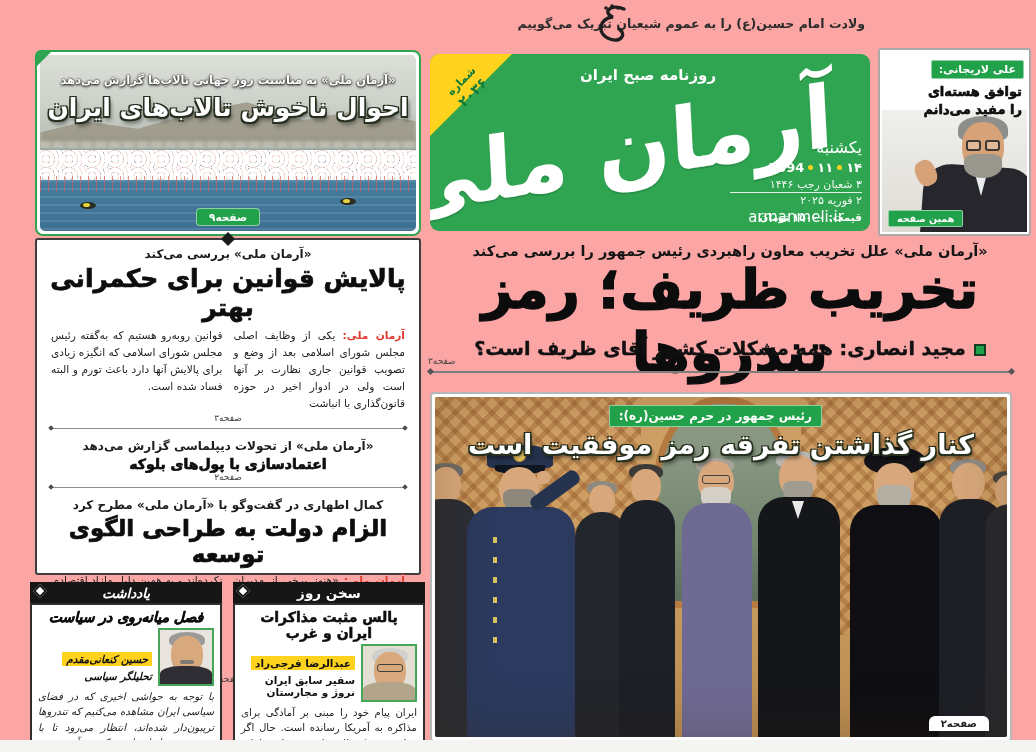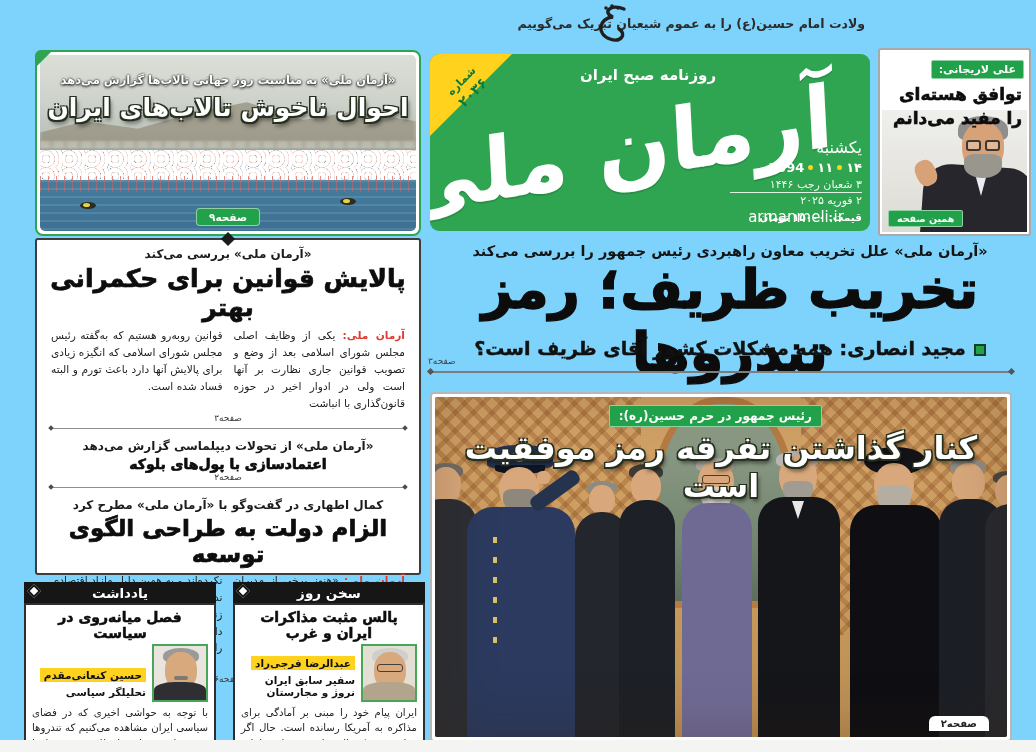--- a/index.html
+++ b/index.html
@@ -1,18 +1,18 @@
 <!DOCTYPE html>
 <html lang="fa" dir="rtl"><head>
 <meta charset="utf-8">
 <style>
   * { margin:0; padding:0; box-sizing:border-box; }
   html,body { width:1036px; height:752px; background:#f4f4f2; }
   body { font-family:"DejaVu Sans", sans-serif; direction:rtl; }
-  #page { position:relative; width:1036px; height:740px; background:#7dd3fc; overflow:hidden; }
+  #page { position:relative; width:1036px; height:740px; background:#fca5a5; overflow:hidden; }
 
   
   .greeting { position:absolute; top:16px; right:171px; font-size:12.5px; font-weight:bold; color:#2b2b2b; }
   .ornament { position:absolute; left:588px; top:0px; width:48px; height:52px; }
 
   
   .masthead { position:absolute; left:430px; top:54px; width:440px; height:177px;
               background:#2fa551; border-radius:9px; overflow:hidden; }
   .corner-fold { position:absolute; left:0; top:0; width:0; height:0;
                  border-top:82px solid #ffd21e; border-right:82px solid transparent; }
@@ -72,21 +72,21 @@
                 text-shadow:0 1px 3px #000, 0 0 2px #000; }
   .wet-headline { position:absolute; top:38px; left:0; right:0; text-align:center; font-size:25px; }
   .wet-tag { position:absolute; bottom:5px; left:0; right:0; text-align:center; }
 
   
   .larcard { position:absolute; left:878px; top:48px; width:153px; height:188px; background:#fff;
              border:2px solid #a9a9a9; border-radius:3px; overflow:hidden; }
   .lar-label { position:absolute; top:8px; right:5px; z-index:3; }
   .lar-label .pill { border-radius:2px; font-size:11px; padding:2px 7px; }
   .lar-head { position:absolute; top:33px; right:7px; z-index:3; text-align:right;
-              font-size:17px; font-weight:bold; color:#0d0d0d; line-height:1.4;
+              font-size:13px; font-weight:bold; color:#0d0d0d; line-height:1.4;
               -webkit-text-stroke:.6px #0d0d0d; }
   .scene-lar { position:absolute; left:2px; right:2px; bottom:2px; top:60px;
                background:linear-gradient(180deg,#efefec,#dddbd4); overflow:hidden; }
   .lar-hair { position:absolute; left:76px; top:6px; width:50px; height:26px; background:#8e8e8c; border-radius:50% 50% 30% 30%; }
   .lar-face { position:absolute; left:80px; top:12px; width:42px; height:50px; background:#d7a277; border-radius:46%; }
   .lar-glass { position:absolute; left:84px; top:30px; width:15px; height:11px; border:2px solid #3d3833; border-radius:3px; background:rgba(255,255,255,.25); }
   .lar-glass.g2 { left:103px; }
   .lar-beard { position:absolute; left:82px; top:44px; width:38px; height:24px; background:#98968d; border-radius:30% 30% 50% 50%; }
   .lar-suit { position:absolute; left:40px; top:56px; width:110px; height:80px; background:#26262c; border-radius:28px 24px 0 0; transform:rotate(4deg); }
   .lar-shirt { position:absolute; left:92px; top:60px; width:14px; height:26px; background:#e9ecef; clip-path:polygon(0 0,100% 0,50% 100%); }
@@ -115,21 +115,21 @@
              background:#1c1c1c; transform:rotate(45deg); }
   .art { padding:7px 10px 2px; }
   .art .hl { text-align:center; font-weight:bold; color:#0d0d0d; margin-top:3px; -webkit-text-stroke:.7px #0d0d0d; }
   .hl-1 { font-size:25px; } .hl-2 { font-size:14px; } .hl-3 { font-size:23px; }
   .cols { display:flex; gap:11px; padding:5px 4px 1px; }
   .cols .c { flex:1; font-size:10.6px; line-height:1.6; text-align:justify; color:#1c1c1c; }
   .redlbl { color:#e03a2f; font-weight:bold; }
 
   
   .minicard { position:absolute; top:582px; width:192px; height:167px; }
-  .mini-note { left:24px; } .mini-speech { left:233px; }
+  .mini-note { left:30px;font-style:italic; } .mini-speech { left:233px; }
   .mini-hdr { position:relative; height:21px; background:#161616; color:#fff; display:flex;
               align-items:center; justify-content:center; font-size:13.5px; font-weight:bold; }
   .hdr-diamond { position:absolute; left:5px; top:4px; width:10px; height:10px; background:#fff;
                  border:2.5px solid #161616; transform:rotate(45deg); }
   .mini-body { position:absolute; left:0; right:0; top:21px; bottom:0; border:2px solid #2f2f2f; background:#fff; padding:4px 6px; }
   .mini-hl { text-align:center; font-size:14px; font-weight:bold; color:#0d0d0d; -webkit-text-stroke:.5px #0d0d0d; }
   .mini-media { display:flex; align-items:flex-end; gap:6px; margin-top:3px; }
   .mini-photo { width:56px; height:58px; border:2px solid #46a758; position:relative; overflow:hidden; flex:0 0 auto; }
   .mini-who { flex:1; padding-bottom:4px; }
   .mini-name { display:inline-block; background:#ffd21e; color:#111; font-size:10.5px; font-weight:bold; padding:1px 4px; }
@@ -161,21 +161,21 @@
   .bd { position:absolute; border-radius:26px 26px 0 0; }
   .hairc { position:absolute; border-radius:50% 50% 35% 35%; }
   .beard { position:absolute; border-radius:30% 30% 55% 55%; }
   .cap { position:absolute; background:#26334e; border-radius:45% 45% 20% 20%; }
   .visor { position:absolute; background:#101522; border-radius:0 0 50% 50%; }
   .embl { position:absolute; background:radial-gradient(circle,#ffd96a 0 35%,#caa13c 70%); border-radius:50%; }
   .arm { position:absolute; background:#26334e; border-radius:6px; transform:rotate(-36deg); }
   .turban { position:absolute; background:#131318; border-radius:50%; }
   .off-label { position:absolute; top:8px; right:185px; z-index:4; }
   .off-label .pill { font-size:12px; border-radius:2px; padding:3px 9px; }
-  .off-head { position:absolute; top:32px; left:0; right:0; z-index:4; text-align:center; font-size:32px; }
+  .off-head { position:absolute; top:32px; left:0; right:0; z-index:4; text-align:center; font-size:27px; }
   .off-tag { position:absolute; right:18px; bottom:6px; z-index:4; background:#fff; color:#222;
              font-size:10px; font-weight:bold; padding:2px 12px; border-radius:6px 6px 0 0; }
   .vign { position:absolute; inset:0; box-shadow:inset 0 0 60px rgba(60,30,0,.25); }
 </style>
 </head>
 <body>
 
 <div id="page">
 
   <div class="greeting">ولادت امام حسین(ع) را به عموم شیعیان تبریک می‌گوییم</div>

